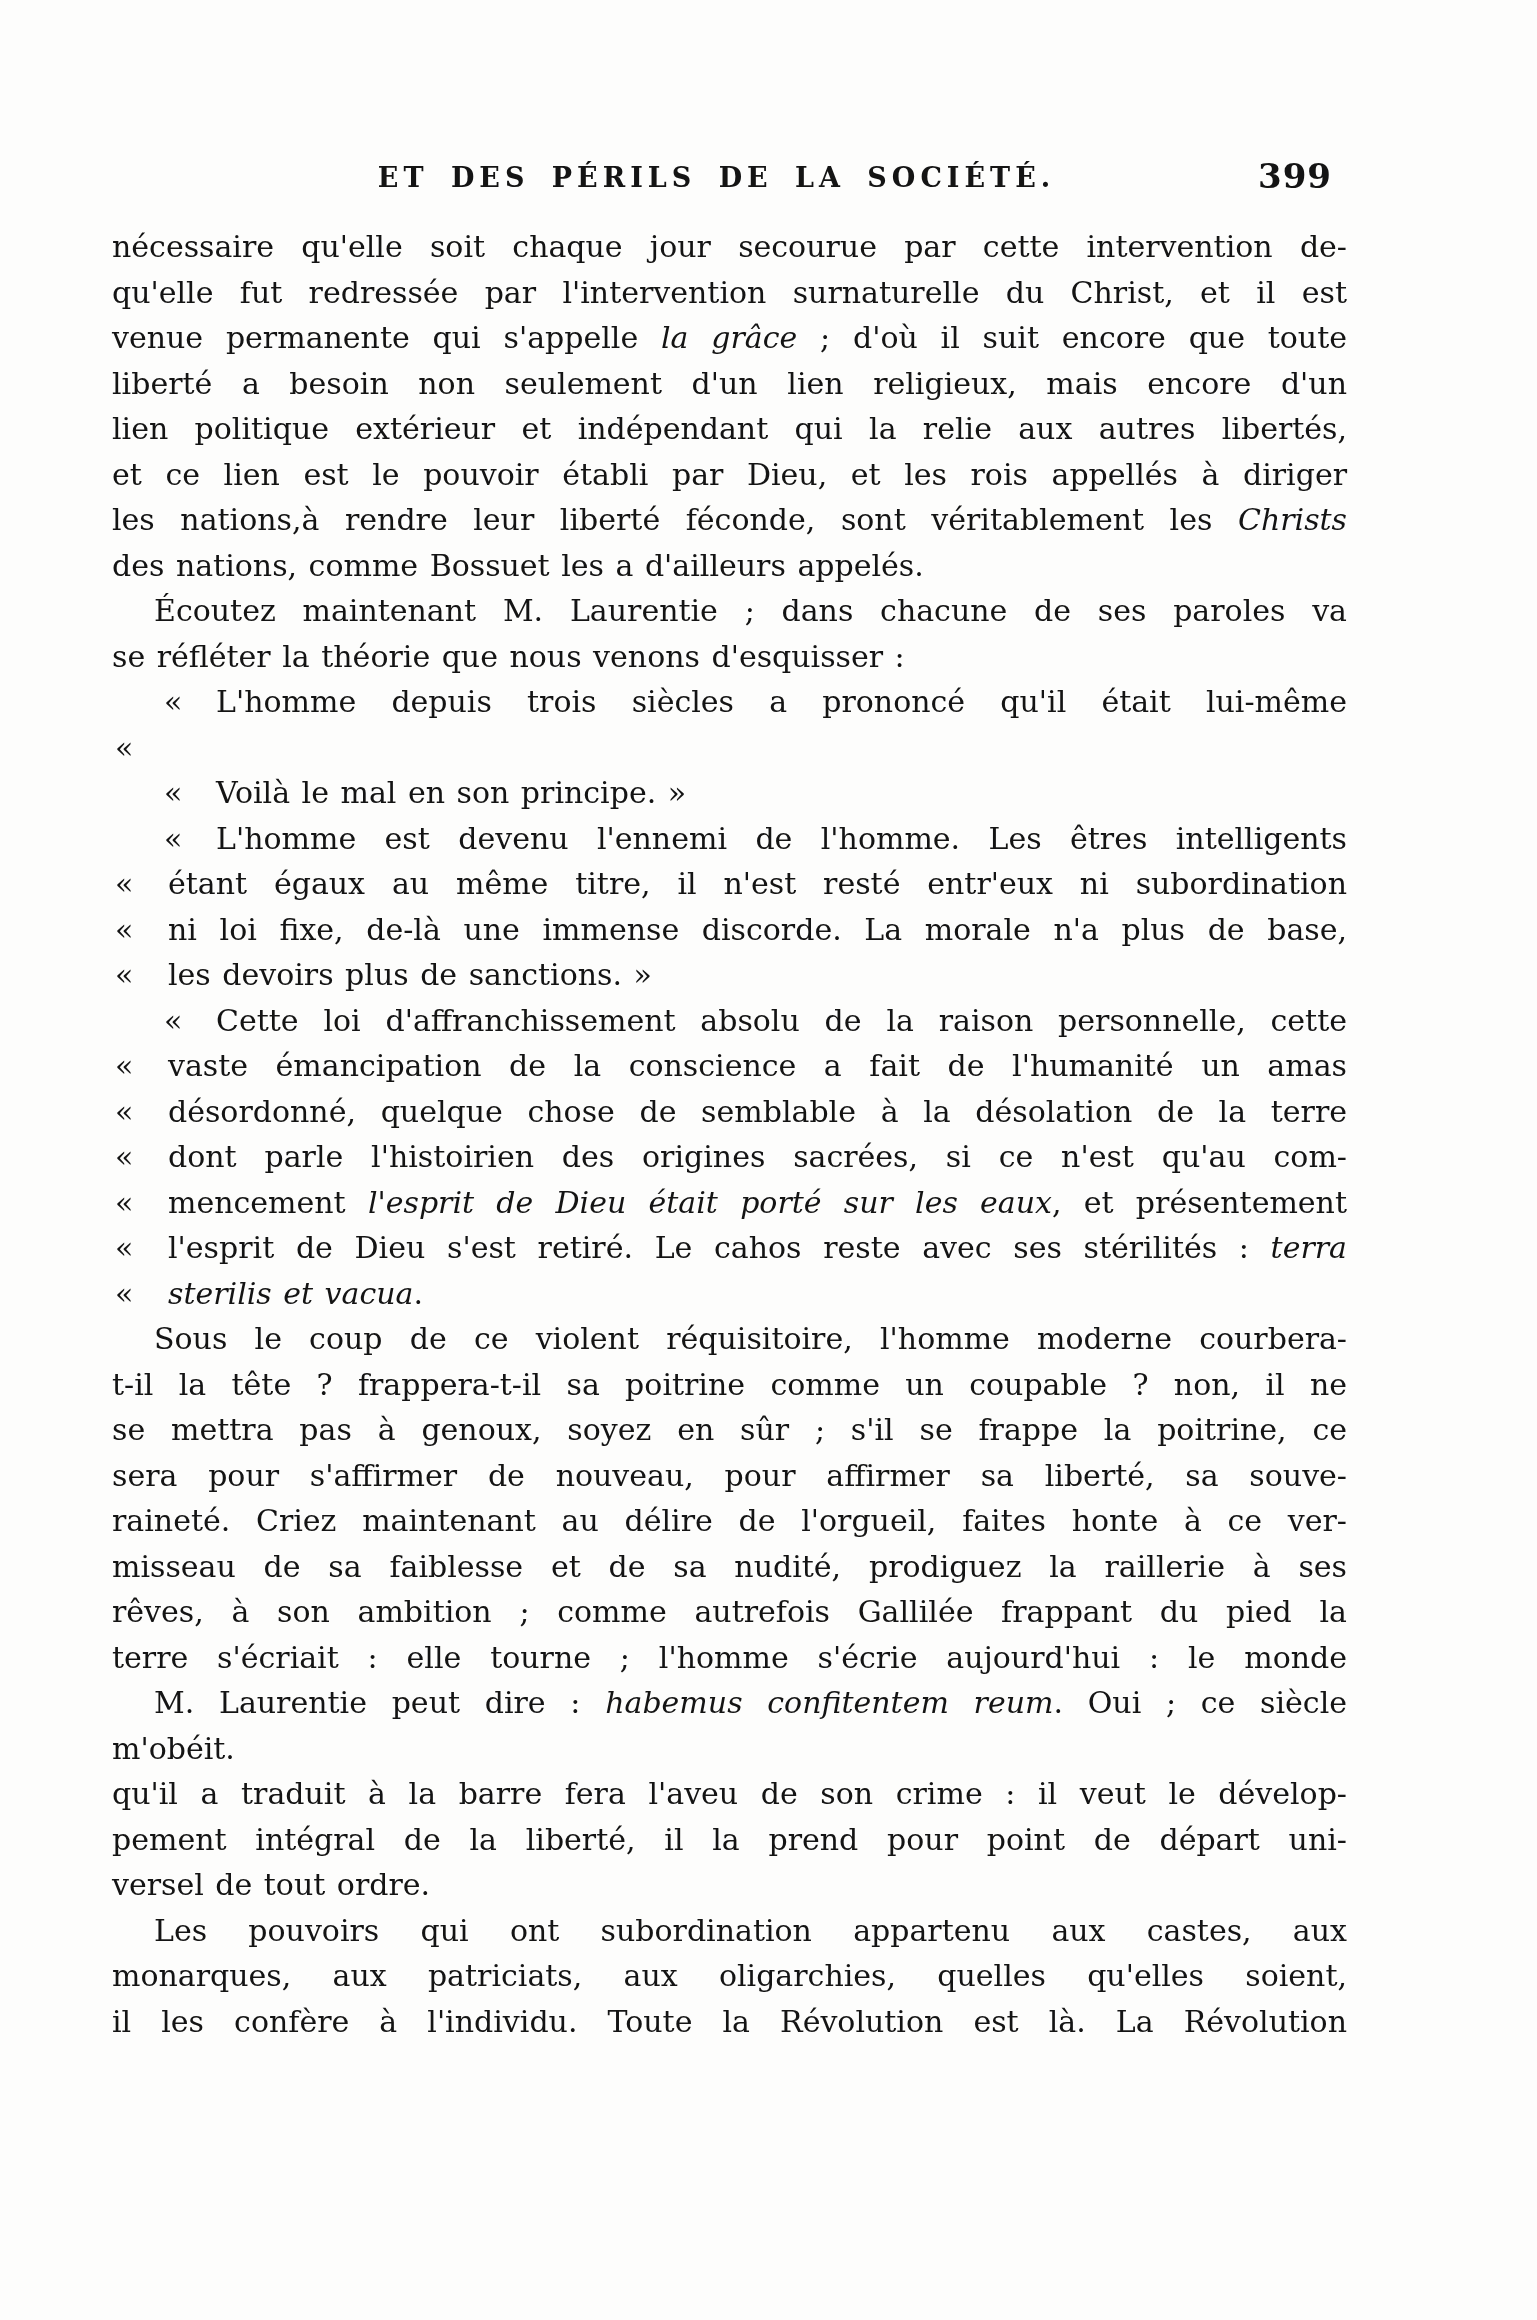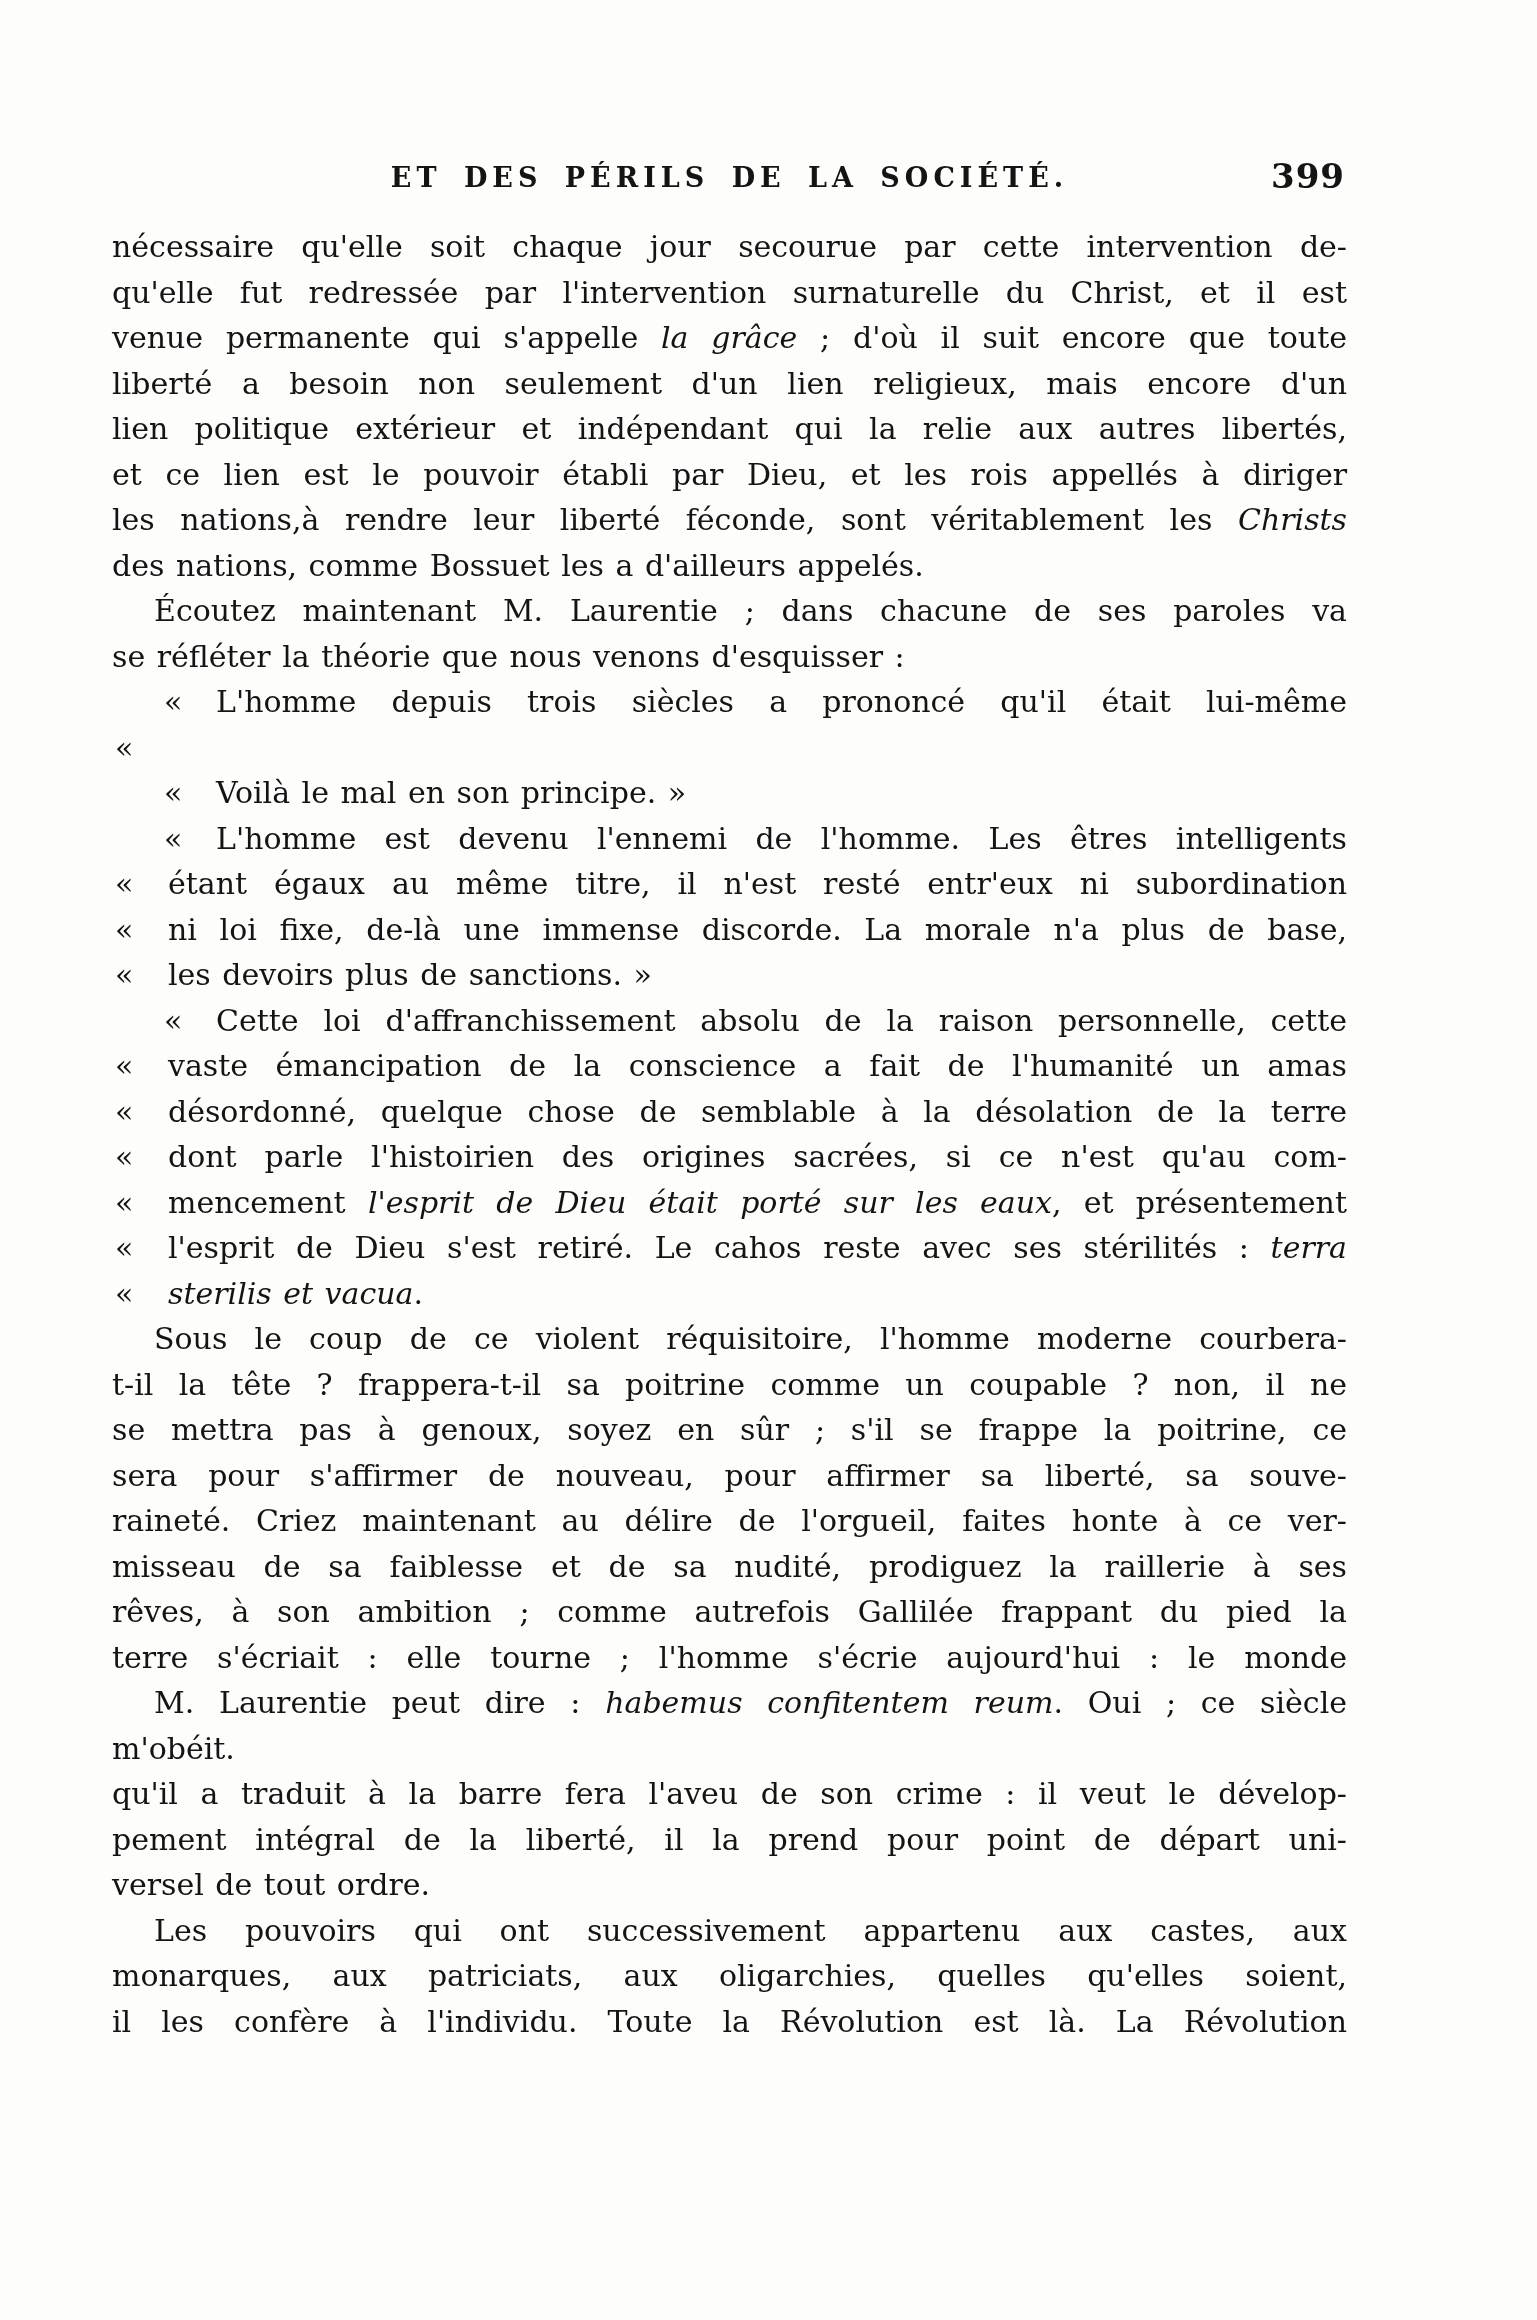--- a/index.html
+++ b/index.html
@@ -15,21 +15,21 @@
     position: relative;
     overflow: hidden;
   }
   .page {
     position: absolute;
     inset: 0;
   }
   .running-header {
     position: absolute;
     top: 156px;
-    left: 112px;
+    left: 99px;
     width: 1235px;
     height: 42px;
   }
   .header-title {
     display: block;
     text-align: center;
     font-size: 27px;
     font-weight: 700;
     letter-spacing: 5px;
     word-spacing: 8px;
@@ -111,17 +111,17 @@
       <div class="line t-b jl"><span class="">sera pour s'affirmer de nouveau, pour affirmer sa liberté, sa souve-</span></div>
       <div class="line t-b jl"><span class="">raineté. Criez maintenant au délire de l'orgueil, faites honte à ce ver-</span></div>
       <div class="line t-b jl"><span class="">misseau de sa faiblesse et de sa nudité, prodiguez la raillerie à ses</span></div>
       <div class="line t-b jl"><span class="">rêves, à son ambition ; comme autrefois Gallilée frappant du pied la</span></div>
       <div class="line t-b jl"><span class="">terre s'écriait : elle tourne ; l'homme s'écrie aujourd'hui : le monde</span></div>
       <div class="line t-i jl"><span class="">M. Laurentie peut dire : </span><span class="it">habemus confitentem reum</span><span class="">. Oui ; ce siècle</span></div>
       <div class="line t-b"><span class="">m'obéit.</span></div>
       <div class="line t-b jl"><span class="">qu'il a traduit à la barre fera l'aveu de son crime : il veut le dévelop-</span></div>
       <div class="line t-b jl"><span class="">pement intégral de la liberté, il la prend pour point de départ uni-</span></div>
       <div class="line t-b"><span class="">versel de tout ordre.</span></div>
-      <div class="line t-i jl"><span class="">Les pouvoirs qui ont successivement appartenu aux castes, aux</span></div>
+      <div class="line t-i jl"><span class="">Les pouvoirs qui ont subordination appartenu aux castes, aux</span></div>
       <div class="line t-b jl"><span class="">monarques, aux patriciats, aux oligarchies, quelles qu'elles soient,</span></div>
       <div class="line t-b jl"><span class="">il les confère à l'individu. Toute la Révolution est là. La Révolution</span></div>
     </div>
 </div>
 
 </body></html>

